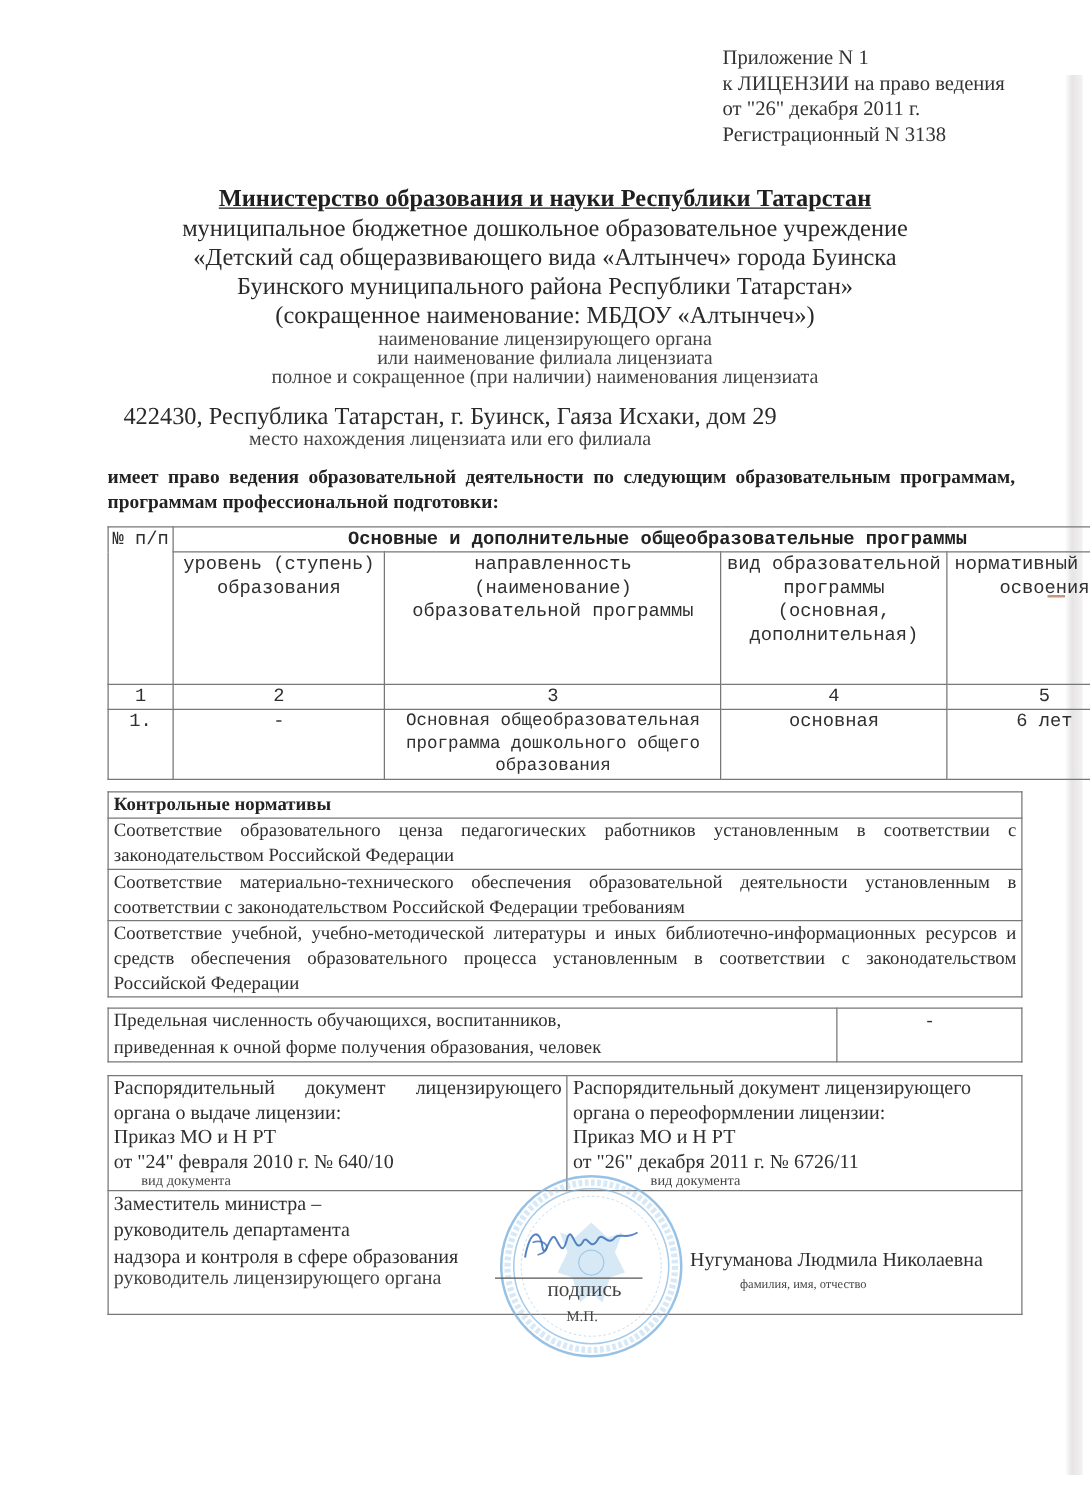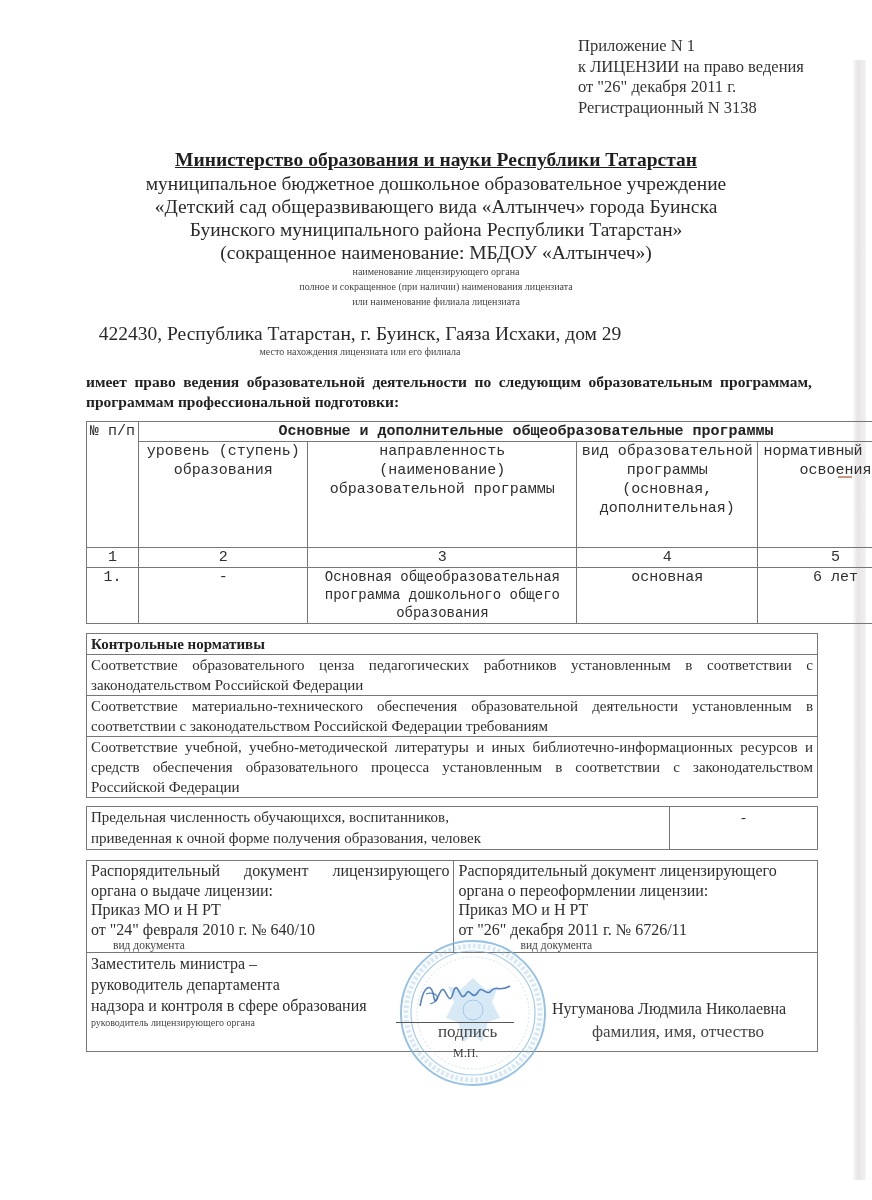--- a/index.html
+++ b/index.html
@@ -12,21 +12,21 @@
       background: linear-gradient(90deg, rgba(230,228,228,0) 0%, rgba(210,206,206,0.55) 40%, rgba(225,222,222,0.4) 100%);
     }
     .scan-mark { position: absolute; left: 838px; top: 476px; width: 14px; height: 2px; background: #c9967f; }
     .annex {
       position: absolute; left: 578px; top: 36px; font-size: 16.5px; line-height: 20.5px; color: #333;
     }
     .annex div { white-space: nowrap; }
     .heading-block { position: absolute; left: 0; width: 872px; top: 148px; text-align: center; }
     .ministry { font-weight: bold; font-size: 19.5px; text-decoration: underline; line-height: 24px; color: #1f1f1f; }
     .org-line { font-size: 19.5px; line-height: 23px; color: #2a2a2a; }
-    .caption { font-size: 10px; line-height: 15px; color: #444; }
+    .caption { font-size: 16px; line-height: 15px; color: #444; }
     .address { position: absolute; left: 0; width: 720px; top: 323px; text-align: center; font-size: 19.5px; line-height: 22px; color: #2a2a2a; }
     .address .caption { line-height: 14px; }
     .rights {
       position: absolute; left: 86px; width: 726px; top: 372px; font-weight: bold; font-size: 15.5px; line-height: 20px;
       text-align: justify; text-align-last: left; color: #222;
     }
     table { border-collapse: collapse; position: absolute; font-size: 15px; color: #2f2f2f; }
     td { border: 1px solid #777; vertical-align: top; padding: 0 4px; line-height: 19px; }
     .prog-table { left: 86px; top: 421px; width: 828px; font-family: Liberation Mono, monospace; }
     .prog-table .center { text-align: center; }
@@ -38,21 +38,21 @@
     .orders-table { left: 86px; top: 860px; width: 732px; font-size: 16px; }
     .orders-table td { line-height: 19.5px; }
     .small-cap { font-size: 11.5px; line-height: 13px; padding-left: 22px; color: #444; }
     .signature-row td { height: 98px; position: relative; }
     .sign-left { position: absolute; left: 4px; top: 0; font-size: 16px; line-height: 21px; color: #2f2f2f; }
     .sign-left .caption { text-align: left; line-height: 14px; }
     .sign-line { position: absolute; left: 396px; top: 1022px; width: 118px; border-top: 1px solid #555; }
     .sign-caption { position: absolute; left: 438px; top: 1022px; font-size: 17px; color: #444; }
     .mp { position: absolute; left: 453px; top: 1046px; font-size: 12px; color: #444; }
     .fio { position: absolute; left: 552px; top: 1000px; font-size: 16px; color: #2f2f2f; }
-    .fio-caption { position: absolute; left: 592px; top: 1022px; font-size: 17px; color: #444; }
+    .fio-caption { position: absolute; left: 592px; top: 1022px; font-size: 10px; color: #444; }
     .stamp { position: absolute; left: 398px; top: 938px; width: 150px; height: 150px; }
     .signature { position: absolute; left: 414px; top: 976px; width: 100px; height: 40px; }
   </style>
 </head>
 <body>
 
 <div class="scan-edge"></div>
 <div class="scan-mark"></div>
 
 <div class="annex">
@@ -62,22 +62,22 @@
   <div>Регистрационный N 3138</div>
 </div>
 
 <div class="heading-block">
   <div class="ministry">Министерство образования и науки Республики Татарстан</div>
   <div class="org-line">муниципальное бюджетное дошкольное образовательное учреждение</div>
   <div class="org-line">«Детский сад общеразвивающего вида «Алтынчеч» города Буинска</div>
   <div class="org-line">Буинского муниципального района Республики Татарстан»</div>
   <div class="org-line">(сокращенное наименование: МБДОУ «Алтынчеч»)</div>
   <div class="caption">наименование лицензирующего органа</div>
+  <div class="caption">или наименование филиала лицензиата</div>
   <div class="caption">полное и сокращенное (при наличии) наименования лицензиата</div>
-  <div class="caption">или наименование филиала лицензиата</div>
 </div>
 
 <div class="address">
   <div>422430, Республика Татарстан, г. Буинск, Гаяза Исхаки, дом 29</div>
   <div class="caption">место нахождения лицензиата или его филиала</div>
 </div>
 
 <div class="rights">имеет право ведения образовательной деятельности по следующим образовательным программам, программам профессиональной подготовки:</div>
 
 <table class="prog-table">

